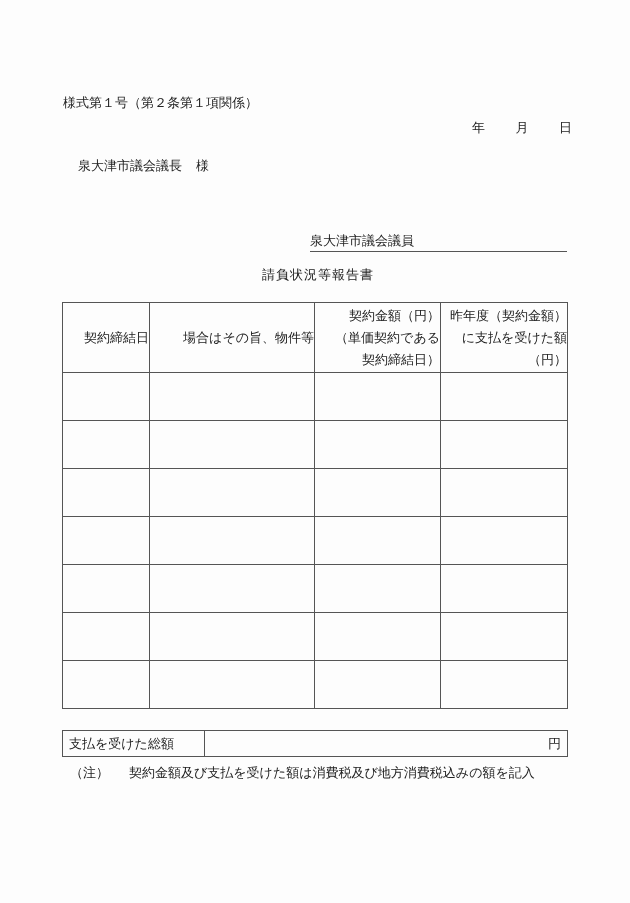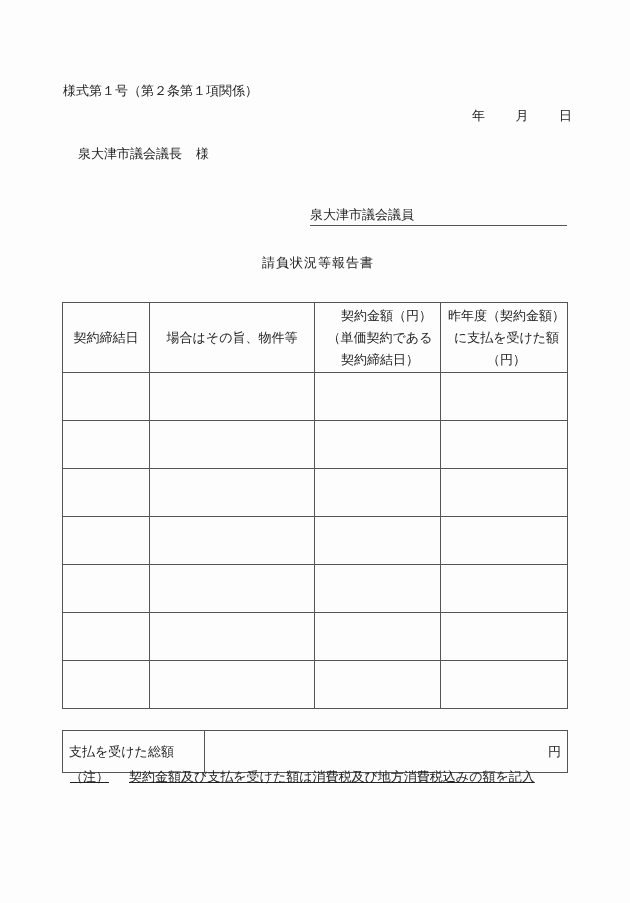--- a/index.html
+++ b/index.html
@@ -9,27 +9,27 @@
     }
     body {
       width: 630px;
       height: 903px;
       position: relative;
       font-family: "DejaVu Serif", "Liberation Serif", serif;
       color: #222;
       font-size: 13px;
       overflow: hidden;
     }
-    .abs { position: absolute; white-space: nowrap; }
+    .abs { position: absolute; white-space: nowrap; margin-top: 12px; }
     #form-number { left: 63px; top: 82px; }
     #date-line { left: 472px; top: 107px; width: 100px; display: flex; justify-content: space-between; }
     #addressee { left: 78px; top: 145px; }
     #addressee .sama { margin-left: 14px; }
     #submitter {
-      left: 310px; top: 206px; width: 257px;
+      left: 310px; top: 220px; width: 257px;
       border-bottom: 1px solid #555;
       padding-bottom: 1px;
     }
     #doc-title { left: 262px; top: 254px; letter-spacing: 1px; }
 
     table.report {
       position: absolute;
       left: 62px; top: 302px;
       border-collapse: collapse;
       table-layout: fixed;
@@ -39,41 +39,41 @@
       padding: 0;
       font-weight: normal;
       font-size: 13px;
     }
     table.report th { height: 69px; vertical-align: middle; }
     table.report td { height: 47px; }
     col.c1 { width: 87px; }
     col.c2 { width: 165px; }
     col.c3 { width: 126px; }
     col.c4 { width: 127px; }
-    th .hcell { text-align: center; line-height: 22px; }
-    th .multi { text-align: center; line-height: 22px; padding-left: 5px; }
+    th .hcell { text-align: right; line-height: 22px; }
+    th .multi { text-align: right; line-height: 22px; padding-left: 5px; }
     th .multi div { white-space: nowrap; }
 
     table.total {
       position: absolute;
       left: 62px; top: 730px;
       border-collapse: collapse;
       table-layout: fixed;
     }
     table.total td {
       border: 1px solid #555;
       height: 25px;
       font-size: 13px;
-      padding: 8px 6px;
+      padding: 0 6px;
     }
     table.total col.t1 { width: 142px; }
     table.total col.t2 { width: 363px; }
     table.total td.amount { text-align: right; }
 
-    #note { left: 70px; top: 768px; text-decoration: underline; }
+    #note { left: 70px; top: 752px; }
     #note .note-body { margin-left: 20px; }
   </style>
 </head>
 <body>
 
 <div id="form-number" class="abs">様式第１号（第２条第１項関係）</div>
 
 <div id="date-line" class="abs">
   <span>年</span>
   <span>月</span>

